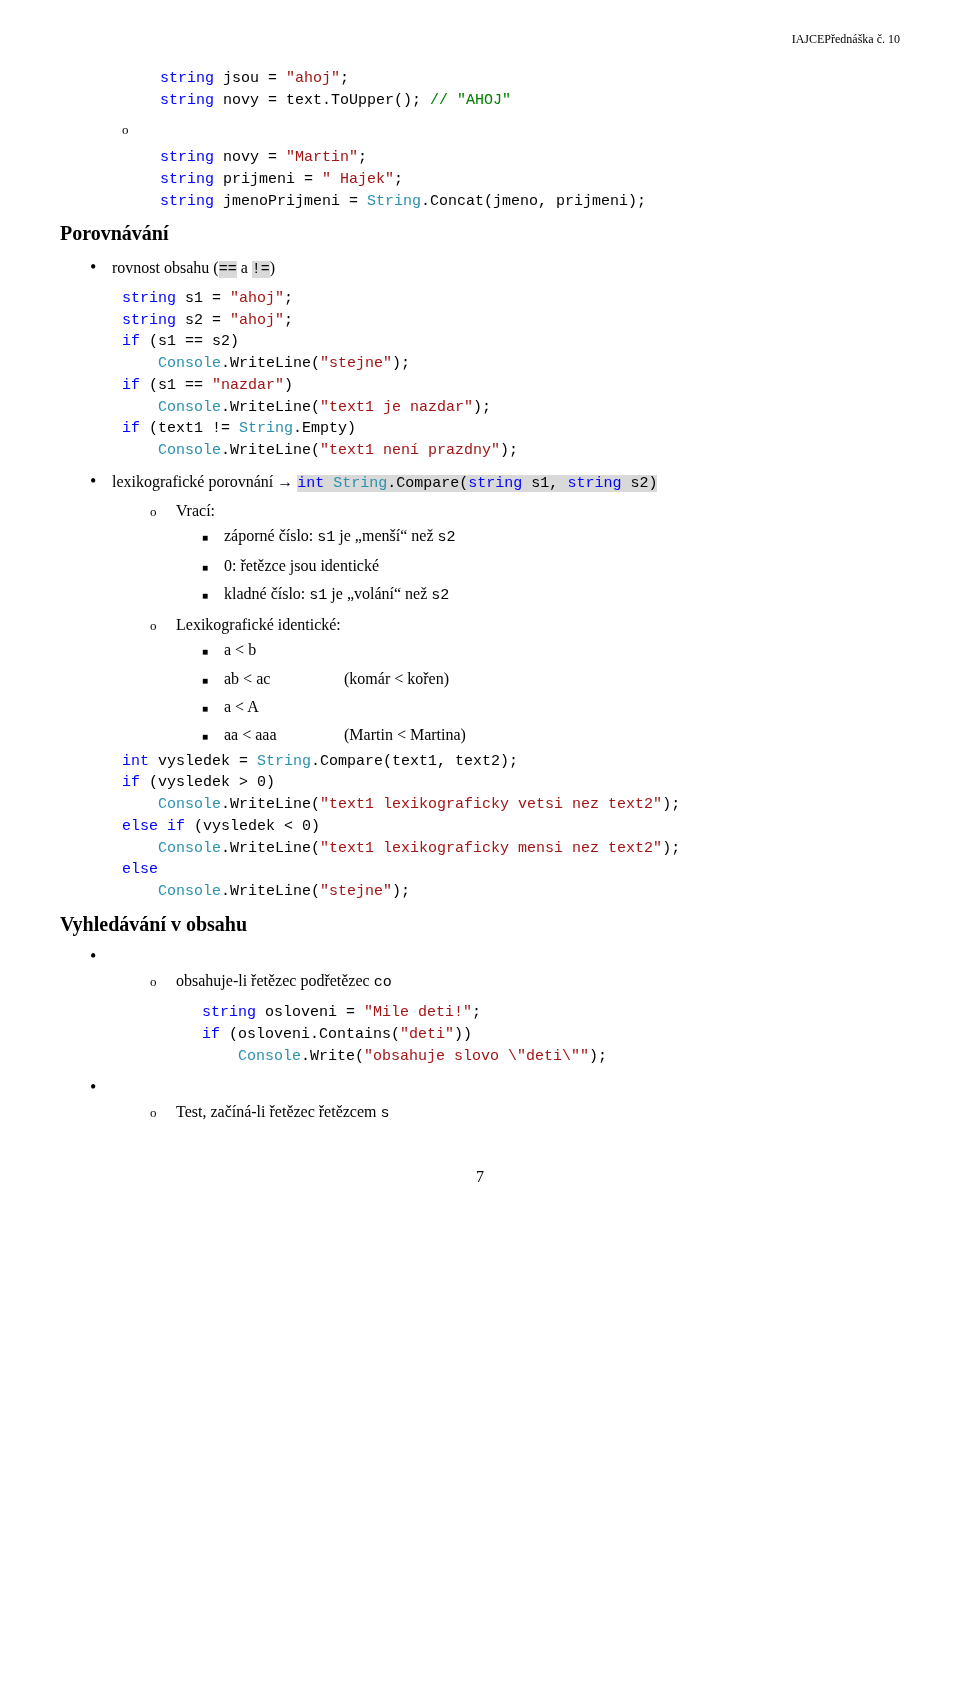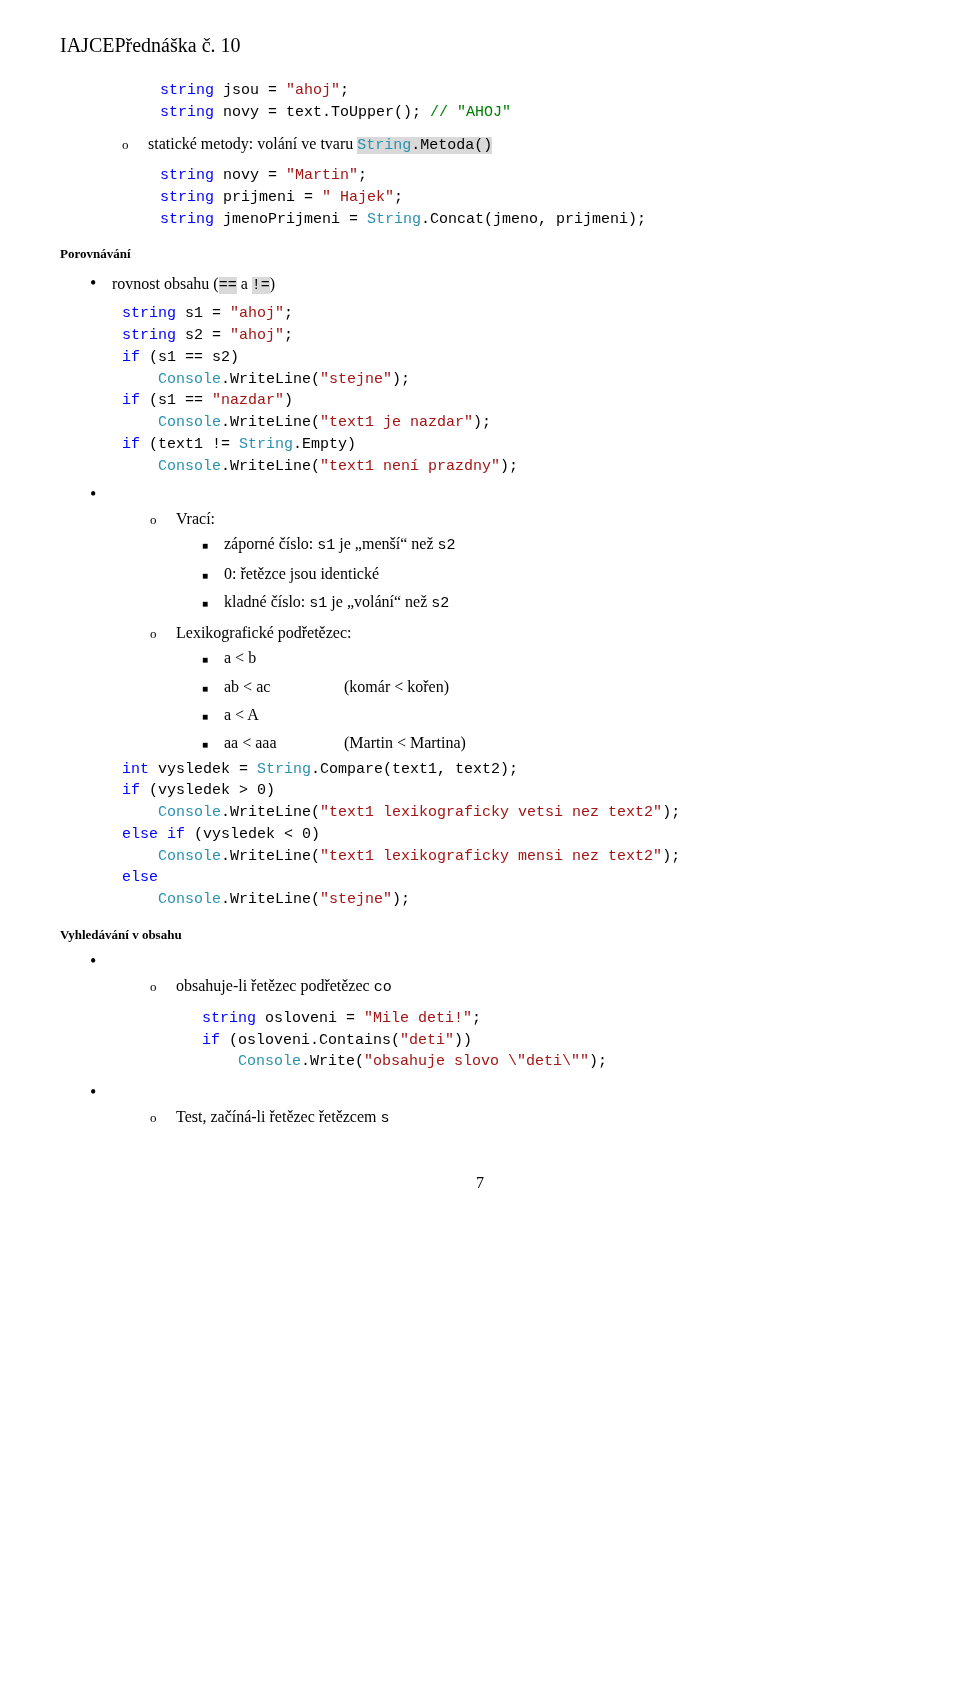--- a/index.html
+++ b/index.html
@@ -8,23 +8,23 @@
     font-size: 16px;
     background: #fff;
     color: #000;
     width: 960px;
     margin: 0 auto;
     padding: 30px 60px 40px 60px;
     line-height: 1.5;
   }
   .header {
     display: flex;
-    justify-content: flex-start;
+    justify-content: flex-end;
     margin-bottom: 20px;
-    font-size: 20px;
+    font-size: 12px;
   }
   .code-block {
     font-family: Consolas, "Courier New", monospace;
     font-size: 15px;
     white-space: pre;
     margin-left: 100px;
     line-height: 1.45;
   }
   .code-block-2 {
     font-family: Consolas, "Courier New", monospace;
@@ -42,22 +42,22 @@
   }
   .sq-list {
     margin-left: 142px;
     font-size: 16px;
     line-height: 1.65;
   }
   .sq-list .row { display: flex; align-items: baseline; margin-bottom: 2px; }
   .sq-bullet { width: 22px; font-size: 10px; }
   .h3 {
     font-weight: bold;
-    font-size: 13px;
-    margin-top: 14px;
+    font-size: 20px;
+    margin-top: 6px;
     margin-bottom: 8px;
   }
   .bullet-line {
     display: flex;
     align-items: baseline;
     margin-left: 30px;
     margin-top: 6px;
     font-size: 16px;
   }
   .bullet-line .dot { width: 22px; font-size: 18px; line-height: 1; }
@@ -84,23 +84,20 @@
 <div class="header">
   <span>IAJCE</span>
   <span>Přednáška č. 10</span>
 </div>
 
 <div class="code-block"><span class="blue">string</span><span> jsou = </span><span class="red">"ahoj"</span><span>;</span>
 <span class="blue">string</span><span> novy = text.ToUpper(); </span><span class="green">// "AHOJ"</span></div>
 
 <div class="circle-line" style="margin-top:8px;">
   <span class="circ">o</span>
-  <span>
-    <span>statické metody: volání ve tvaru </span><span class="mono hl"><span class="teal">String</span><span>.Metoda()</span></span>
-  </span>
 </div>
 
 <div class="code-block" style="margin-top:8px;"><span class="blue">string</span><span> novy = </span><span class="red">"Martin"</span><span>;</span>
 <span class="blue">string</span><span> prijmeni = </span><span class="red">" Hajek"</span><span>;</span>
 <span class="blue">string</span><span> jmenoPrijmeni = </span><span class="teal">String</span><span>.Concat(jmeno, prijmeni);</span></div>
 
 <div class="h3">Porovnávání</div>
 
 <div class="bullet-line">
   <span class="dot">•</span>
@@ -113,20 +110,23 @@
 <span class="blue">string</span><span> s2 = </span><span class="red">"ahoj"</span><span>;</span>
 <span class="blue">if</span><span> (s1 == s2)</span>
 <span>    </span><span class="teal">Console</span><span>.WriteLine(</span><span class="red">"stejne"</span><span>);</span>
 <span class="blue">if</span><span> (s1 == </span><span class="red">"nazdar"</span><span>)</span>
 <span>    </span><span class="teal">Console</span><span>.WriteLine(</span><span class="red">"text1 je nazdar"</span><span>);</span>
 <span class="blue">if</span><span> (text1 != </span><span class="teal">String</span><span>.Empty)</span>
 <span>    </span><span class="teal">Console</span><span>.WriteLine(</span><span class="red">"text1 není prazdny"</span><span>);</span></div>
 
 <div class="bullet-line" style="margin-top:8px;">
   <span class="dot">•</span>
+  <span>
+    <span>lexikografické porovnání → </span><span class="mono hl"><span class="blue">int</span><span> </span><span class="teal">String</span><span>.Compare(</span><span class="blue">string</span><span> s1, </span><span class="blue">string</span><span> s2)</span></span>
+  </span>
 </div>
 
 <div class="circle-line" style="margin-left:90px;">
   <span class="circ">o</span>
   <span>Vrací:</span>
 </div>
 
 <div class="sq-list">
   <div class="row">
       <span class="sq-bullet">■</span>
@@ -137,21 +137,21 @@
       <span>0: řetězce jsou identické</span>
     </div>
   <div class="row">
       <span class="sq-bullet">■</span>
       <span><span>kladné číslo: </span><span class="mono">s1</span><span> je „volání“ než </span><span class="mono">s2</span></span>
     </div>
 </div>
 
 <div class="circle-line" style="margin-left:90px;">
   <span class="circ">o</span>
-  <span>Lexikografické podřetězec:</span>
+  <span>Lexikografické identické:</span>
 </div>
 
 <div class="sq-list">
   <div class="row">
       <span class="sq-bullet">■</span>
       <span>a &lt; b</span>
     </div>
   <div class="row">
       <span class="sq-bullet">■</span>
       <span class="comp">ab &lt; ac</span>

